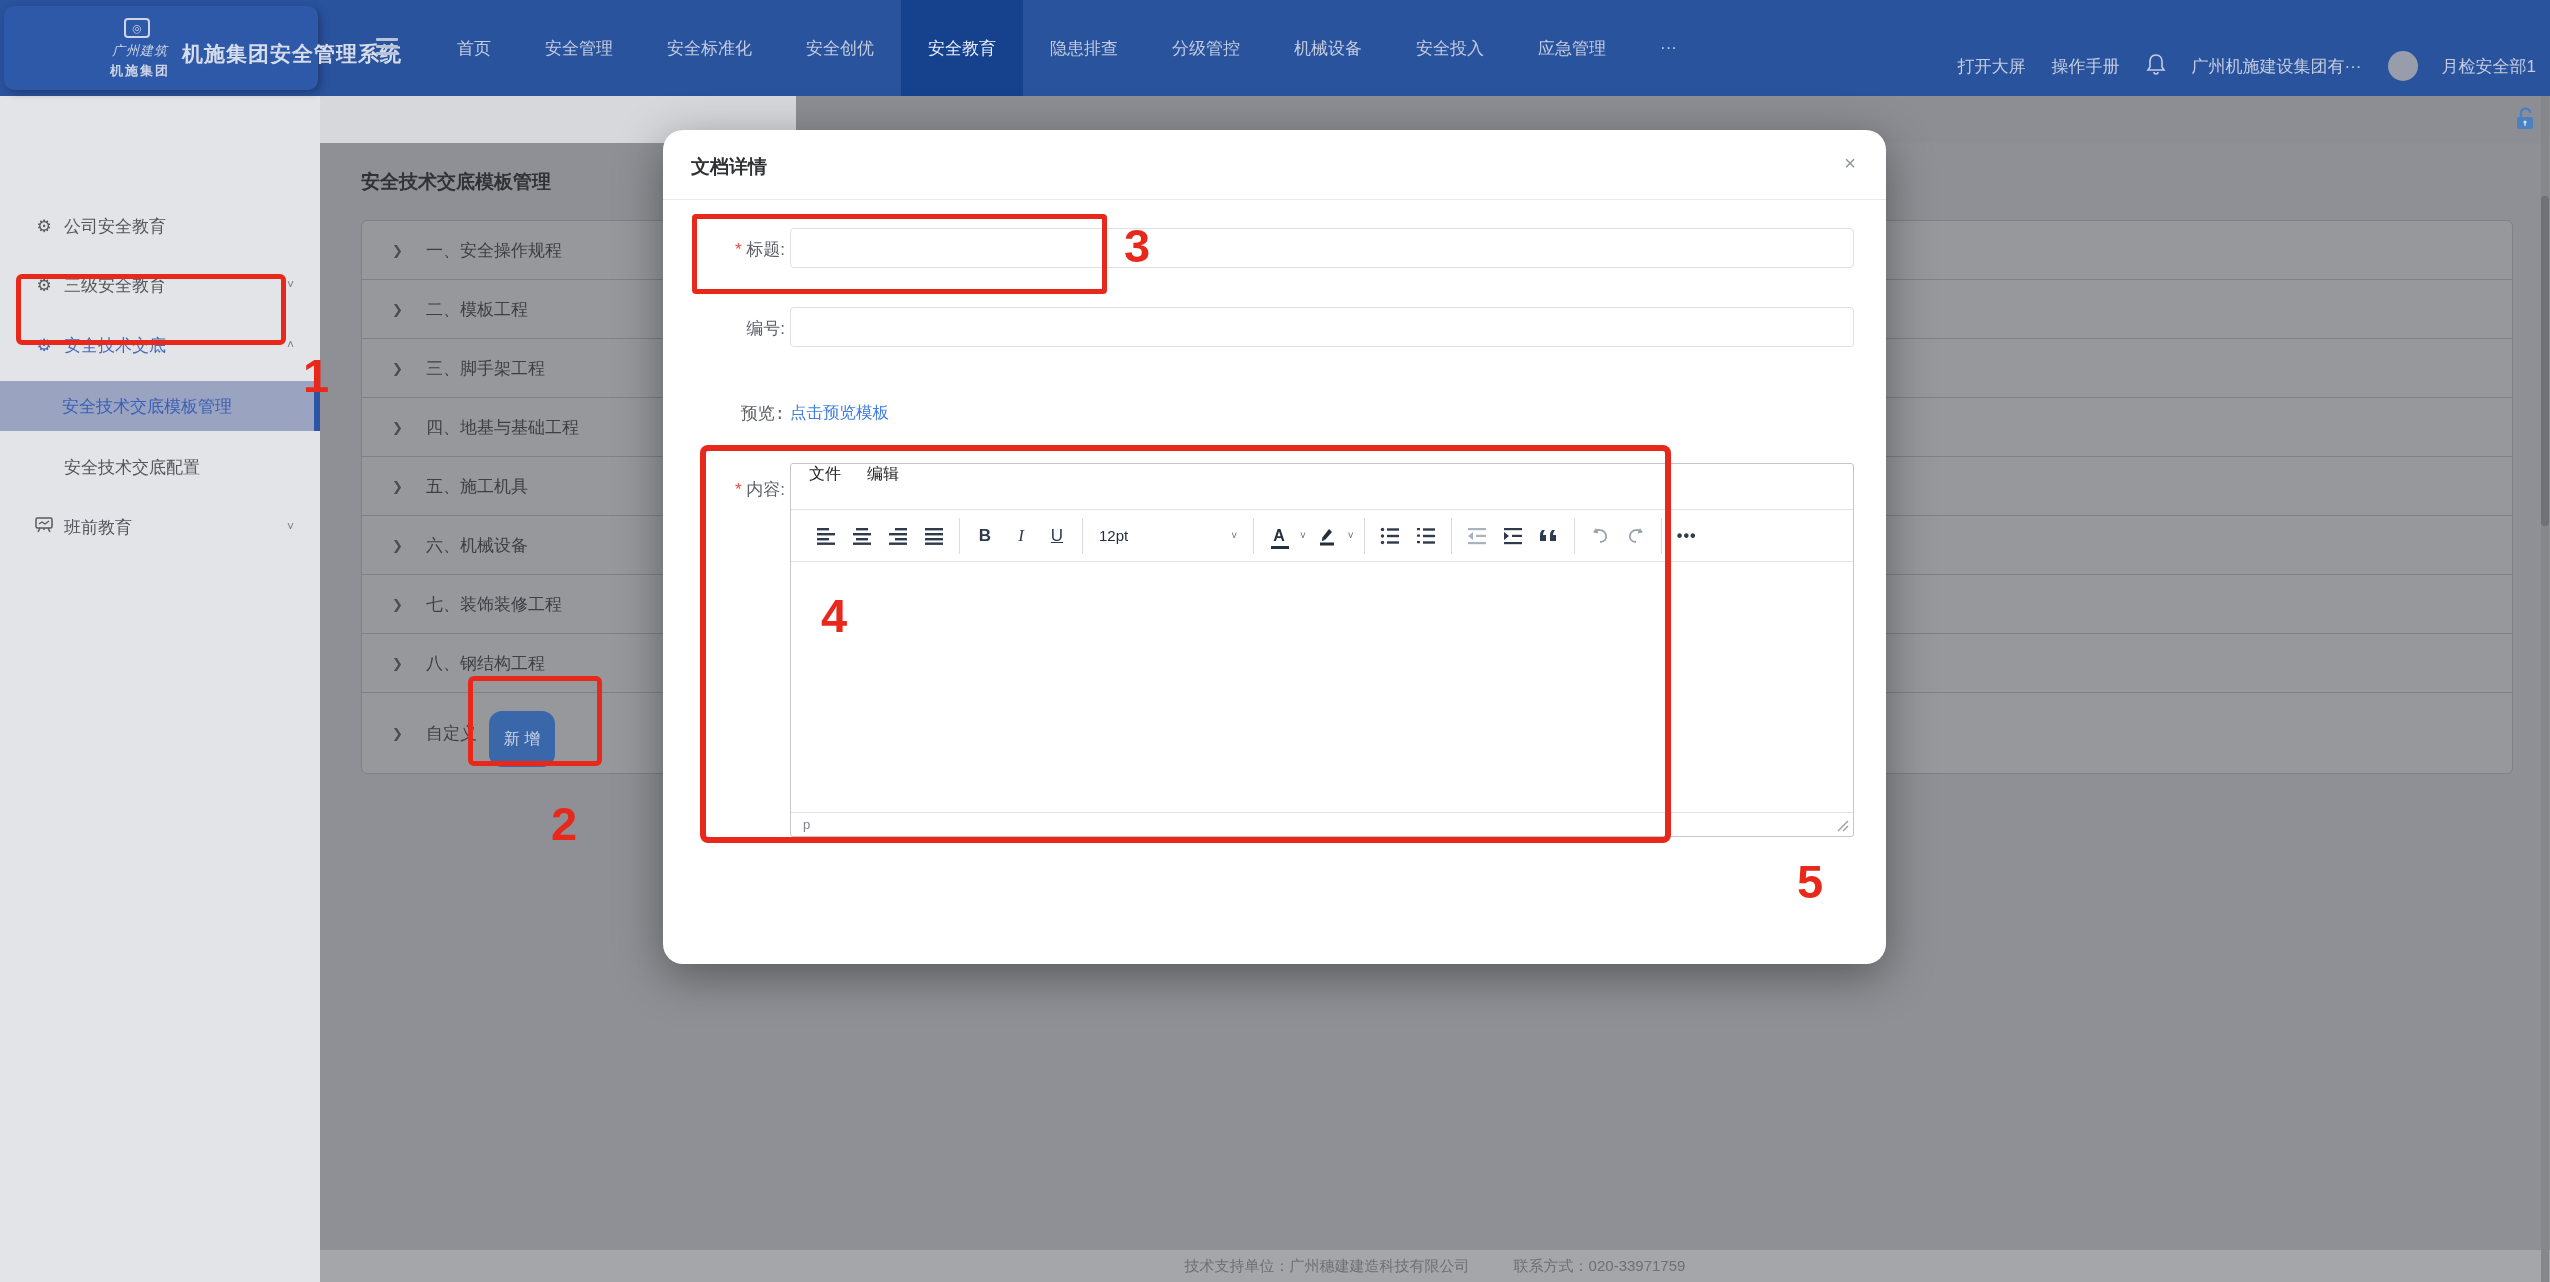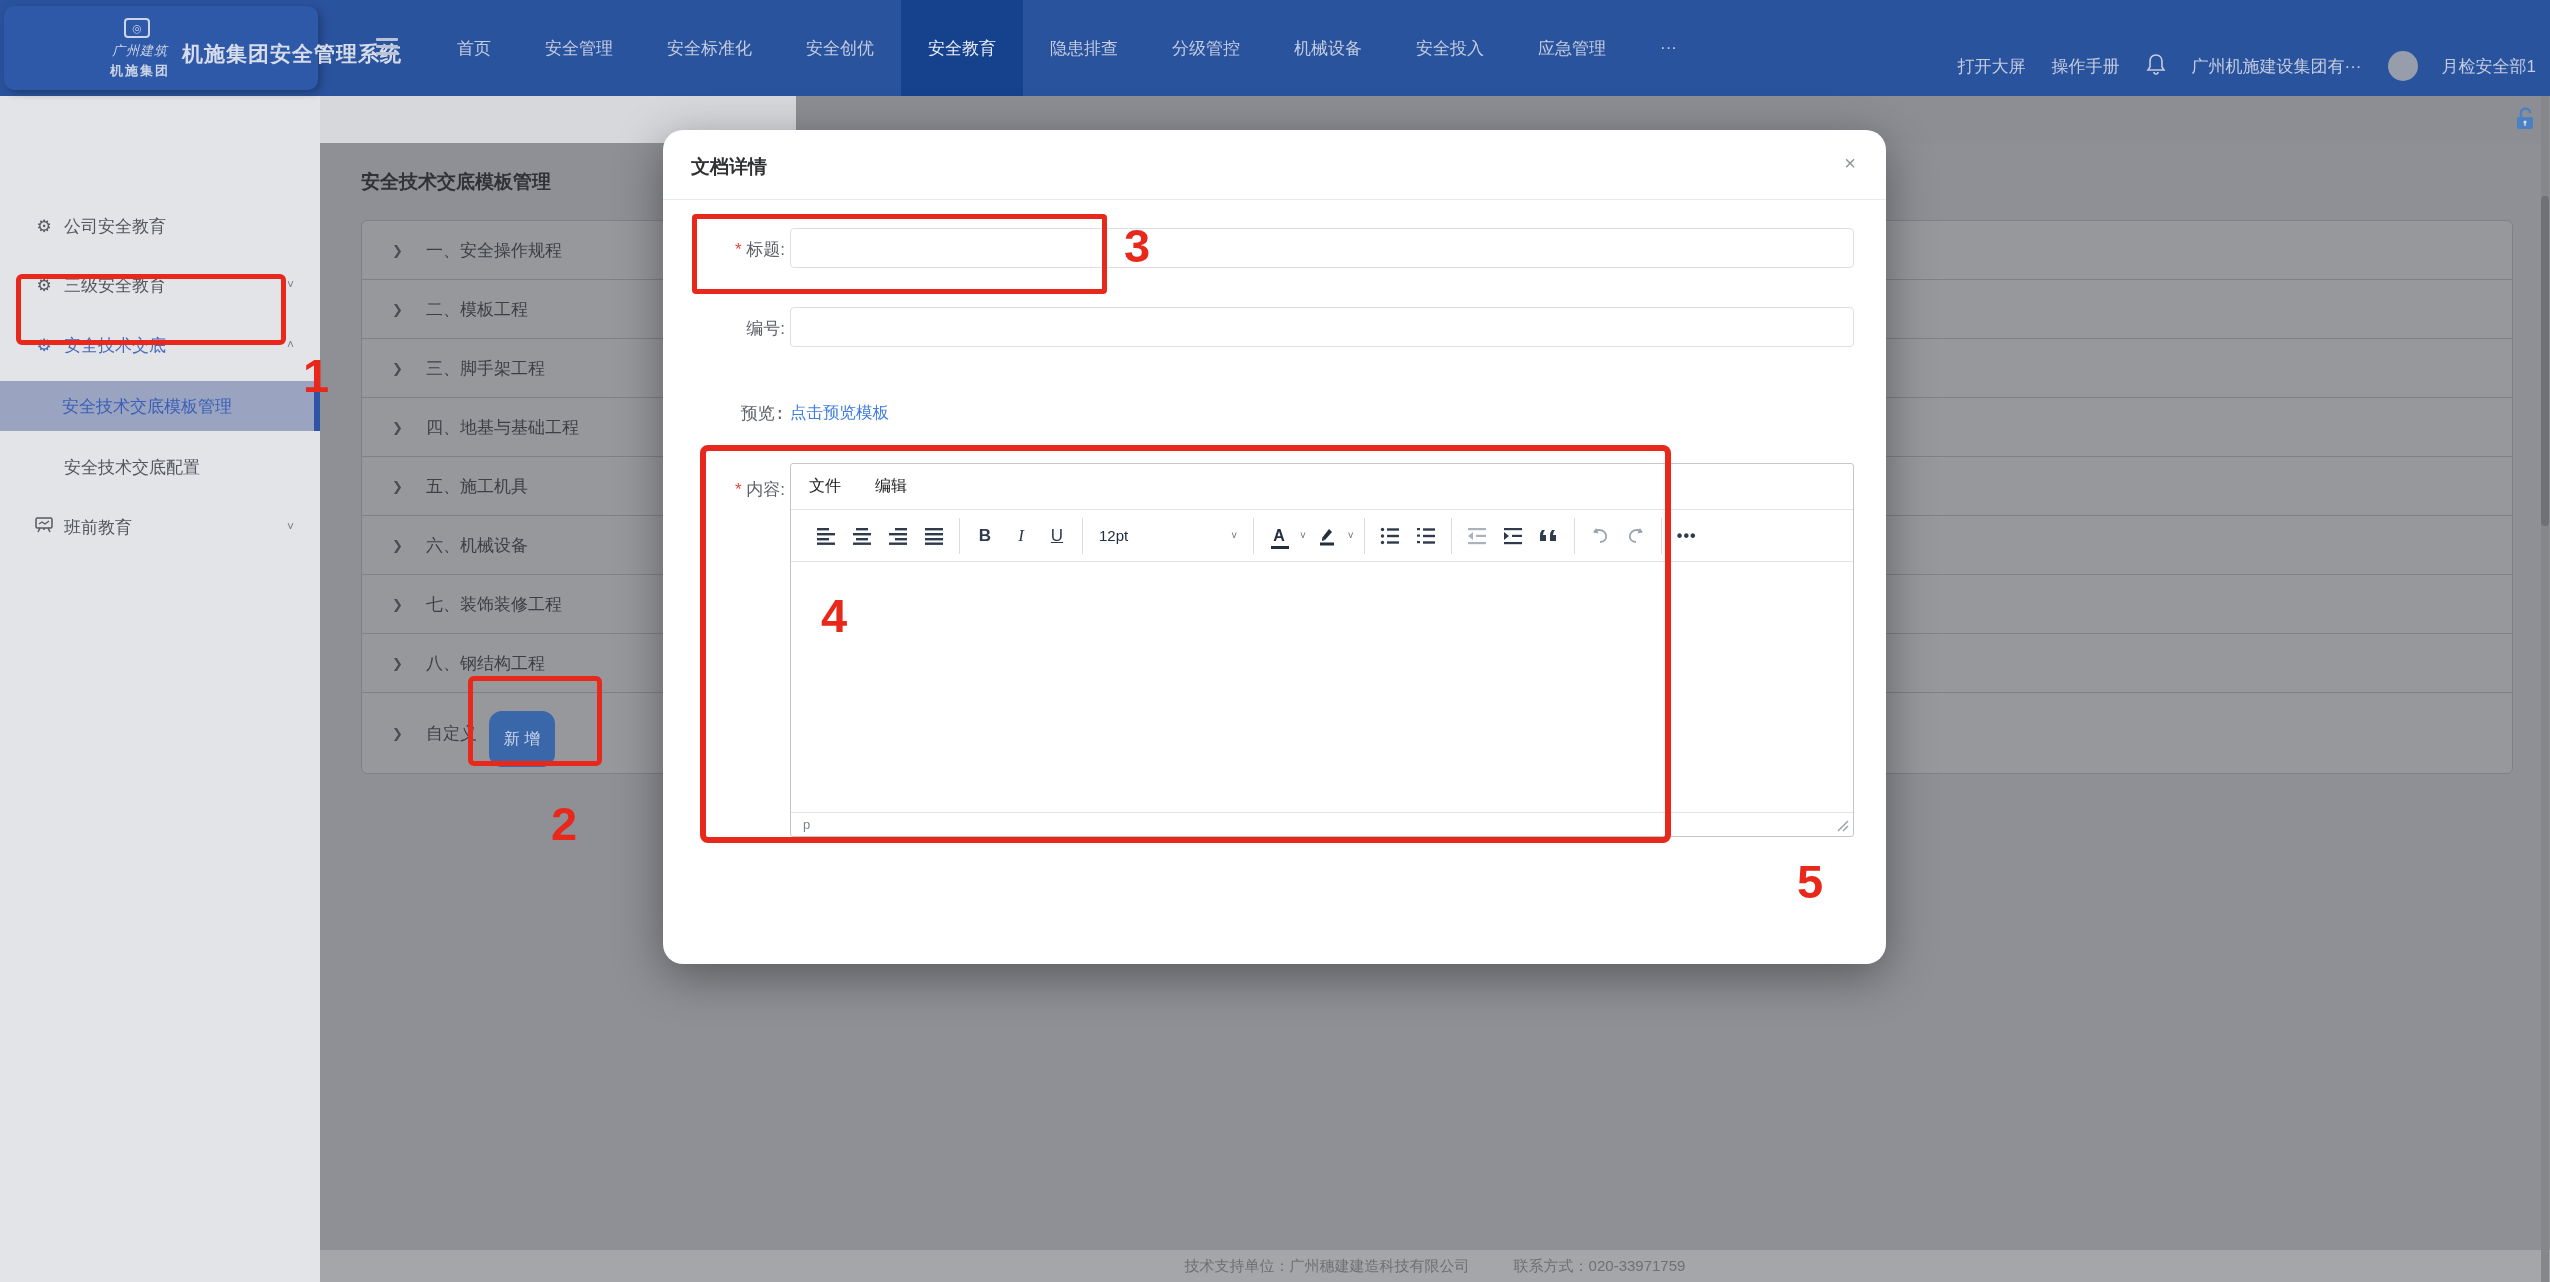--- a/index.html
+++ b/index.html
@@ -69,21 +69,21 @@
   #lbl-title { left:32px; top:108px; }
   #inp-title { top:98px; }
   #lbl-code { left:32px; top:187px; }
   #inp-code { top:177px; }
   #lbl-preview { left:32px; top:272px;font-family:Liberation Mono, monospace; }
   #preview-link { position:absolute; left:127px; top:272px; font-size:16.5px; color:#3f7de0; cursor:pointer; }
   #lbl-content { left:32px; top:348px; }
 
   
   #editor { position:absolute; left:127px; top:333px; width:1064px; height:374px; border:1px solid #c4c6ca; border-radius:3px; background:#fff; }
-  #ed-menubar { position:absolute; left:0; top:0; width:100%; height:46px; border-bottom:1px solid #e3e3e3; display:flex; align-items:center; gap:34px; padding-left:18px; font-size:16px; color:#222; }
+  #ed-menubar { position:absolute; left:0; top:0; width:100%; height:46px; border-bottom:1px solid #e3e3e3; display:flex; gap:26px; padding-left:18px; font-size:16px; color:#222; }
   .ed-menu { cursor:pointer; }
   #ed-toolbar { position:absolute; left:0; top:46px; width:100%; height:52px; border-bottom:1px solid #e3e3e3; display:flex; align-items:center; padding-left:10px; }
   .tgroup { display:flex; align-items:center; gap:6px; padding:0 10px; height:34px; }
   .tdiv { width:1px; height:36px; background:#dcdcdc; }
   .tbtn { width:30px; height:30px; display:flex; align-items:center; justify-content:center; color:#2f3b4c; cursor:pointer; border-radius:3px; }
   .tbtn.dis { color:#aab3bd; }
   .tbtn b { font-size:17px; } .tbtn i { font-size:17px; font-family:"Liberation Serif",serif; } .tbtn u { font-size:17px; }
   #font-size-sel { display:flex; align-items:center; width:150px; justify-content:space-between; padding:0 6px; color:#222f3e; font-size:15px; cursor:pointer; }
   .chev-small { font-size:10px; color:#666; }
   .a-icon { position:relative; font-size:16px; font-weight:bold; color:#222f3e; }

